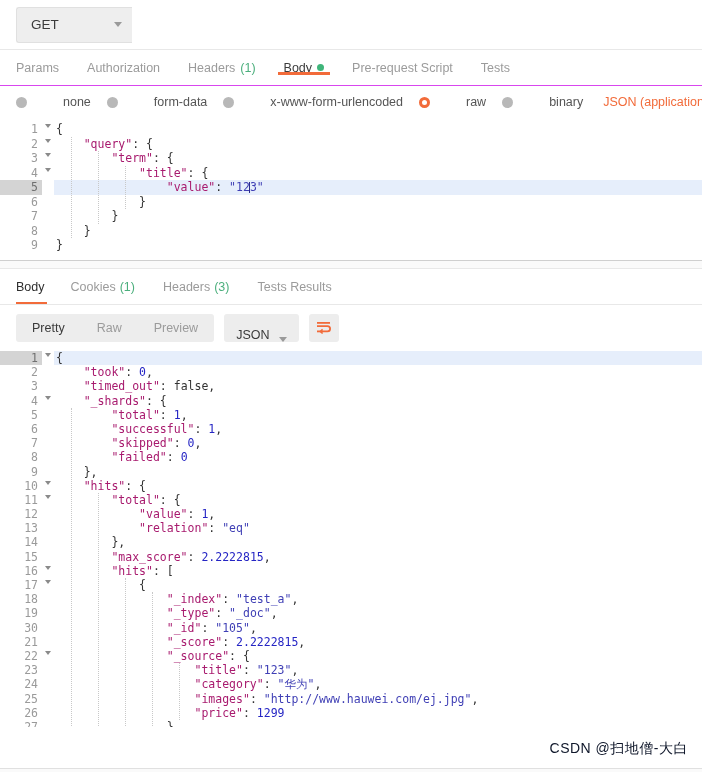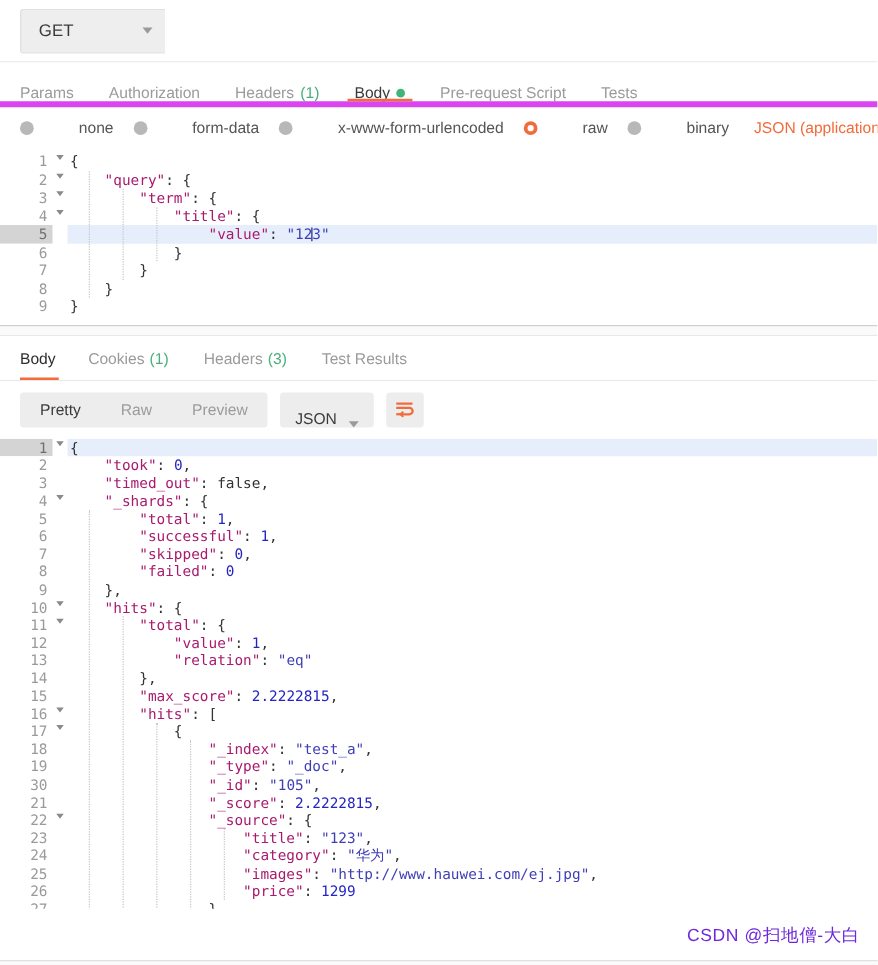--- a/index.html
+++ b/index.html
@@ -54,23 +54,23 @@
   .url-input-text {
     font-size: 13.5px;
     color: #4a4a4a;
     white-space: nowrap;
   }
 
   
   .req-tabs {
     height: 36px;
     display: flex;
-    align-items: flex-end;
+    align-items: center;
     padding: 0 16px;
-    border-bottom: 5px solid #d946ef;
+    border-bottom: 1px solid #d946ef;
     background: #fff;
   }
   .req-tab {
     display: flex;
     align-items: center;
     gap: 5px;
     padding: 0 14px;
     font-size: 12.5px;
     color: #9b9b9b;
     position: relative;
@@ -293,21 +293,21 @@
     height: 376px;
     position: relative;
   }
 
   
   .watermark {
     position: absolute;
     right: 14px;
     bottom: 14px;
     font-size: 14px;
-    color: #6d28d9;
+    color: #0f172a;
     letter-spacing: 0.5px;
     pointer-events: none;
     z-index: 40;
   }
   .bottom-edge {
     position: absolute;
     left: 0; right: 0; bottom: 0;
     height: 4px;
     background: #fafafa;
     border-top: 1px solid #e0e0e0;
@@ -396,21 +396,21 @@
     </div>
     <div class="resp-tab">
       <span>Cookies</span>
       <span class="tab-count">(1)</span>
     </div>
     <div class="resp-tab">
       <span>Headers</span>
       <span class="tab-count">(3)</span>
     </div>
     <div class="resp-tab">
-      <span>Test Results</span>
+      <span>Tests Results</span>
     </div>
   </div>
 
 <div class="resp-toolbar">
   <div class="seg" id="view-modes">
       <div class="seg-btn active">Pretty</div>
       <div class="seg-btn">Raw</div>
       <div class="seg-btn">Preview</div>
     </div>
   <div class="fmt-select">

